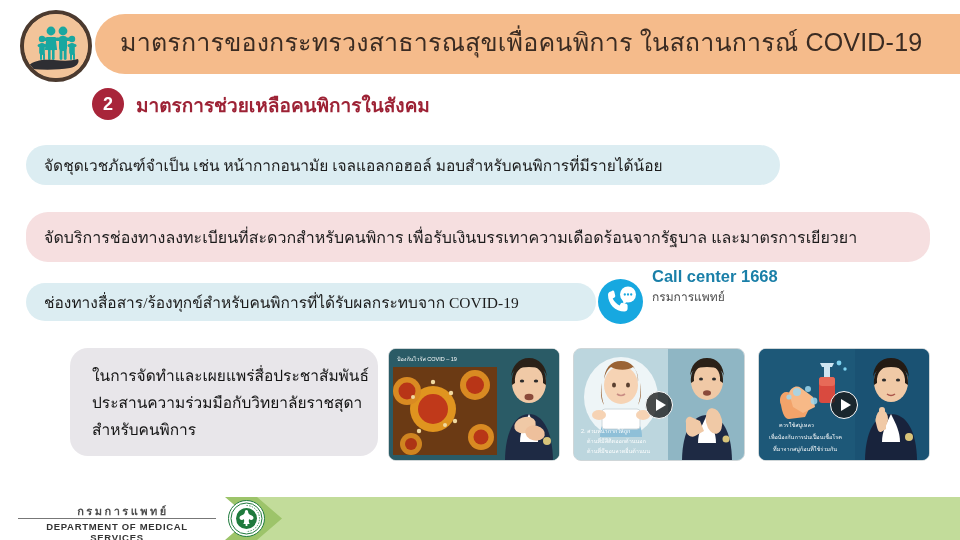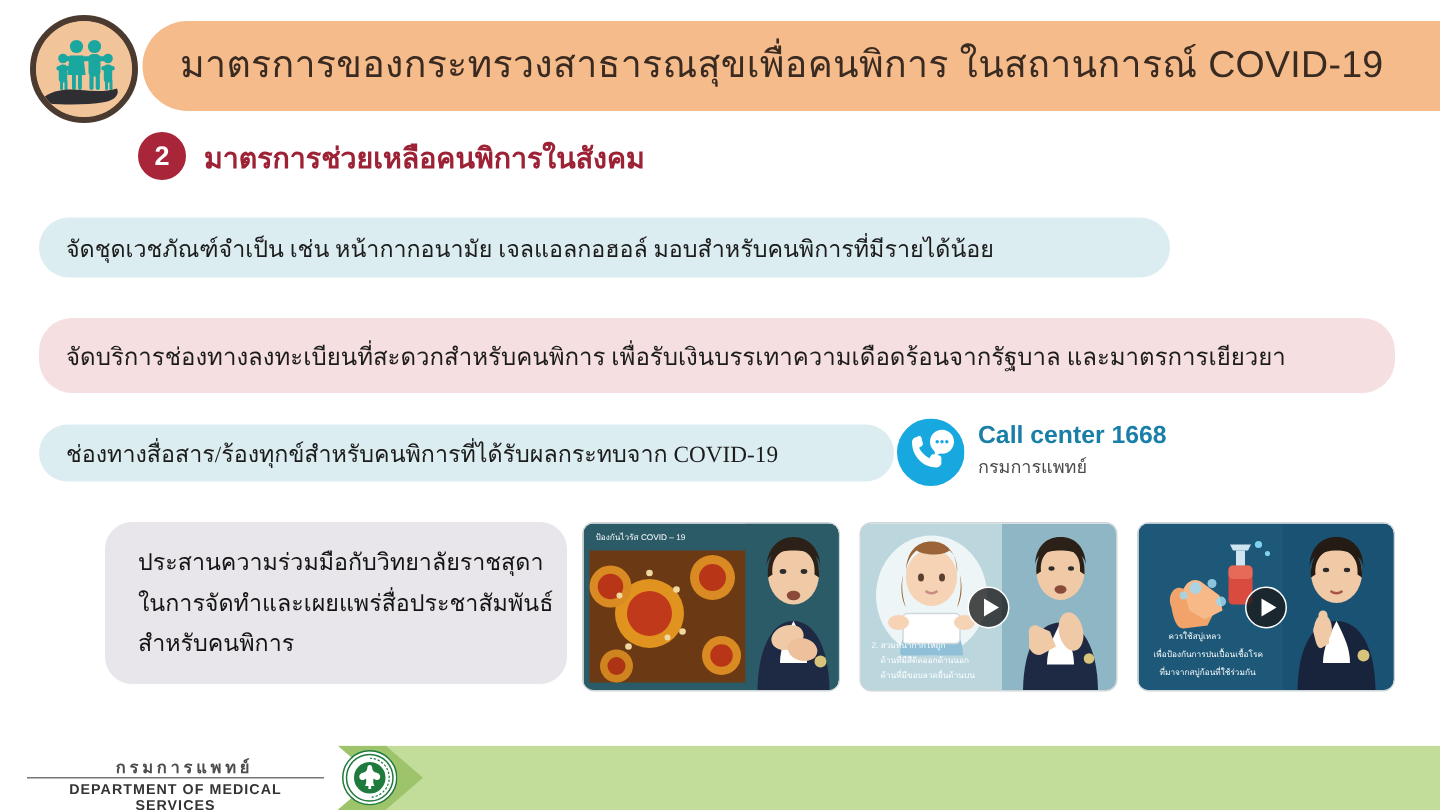--- a/index.html
+++ b/index.html
@@ -84,21 +84,21 @@
   #bar3 { left: 26px; top: 283px; width: 570px; height: 38px; background: #dcedf2; }
 
   
   .call-icon {
     position: absolute;
     left: 598px; top: 279px;
     width: 45px; height: 45px;
   }
   .call-text {
     position: absolute;
-    left: 652px; top: 281px;
+    left: 652px; top: 267px;
   }
   .call-title {
     font-size: 16.5px; font-weight: bold; color: #1a7fa8;
     white-space: nowrap;
   }
   .call-sub {
     font-size: 12px; color: #4a4a4a; margin-top: 1px;
     white-space: nowrap;
   }
 
@@ -271,22 +271,22 @@
         <circle cx="33.2" cy="15.5" r="1.15"></circle>
       </g>
     </svg>
   </div>
   <div class="call-text">
     <div class="call-title">Call center 1668</div>
     <div class="call-sub">กรมการแพทย์</div>
   </div>
 
   <div id="panel-gray">
+    <div>ในการจัดทำและเผยแพร่สื่อประชาสัมพันธ์</div>
     <div>ประสานความร่วมมือกับวิทยาลัยราชสุดา</div>
-    <div>ในการจัดทำและเผยแพร่สื่อประชาสัมพันธ์</div>
     <div>สำหรับคนพิการ</div>
   </div>
 
   <div class="thumb" id="thumb1">
     <svg width="172" height="113" viewBox="0 0 172 113" aria-hidden="true">
       <rect width="172" height="113" fill="#2d5f6b"></rect>
       <rect x="0" y="0" width="172" height="113" fill="#2a5b66"></rect>
       <rect x="4" y="18" width="104" height="88" fill="#6b3a14"></rect>
       <g>
         <circle cx="44" cy="60" r="23" fill="#e0941f"></circle>

